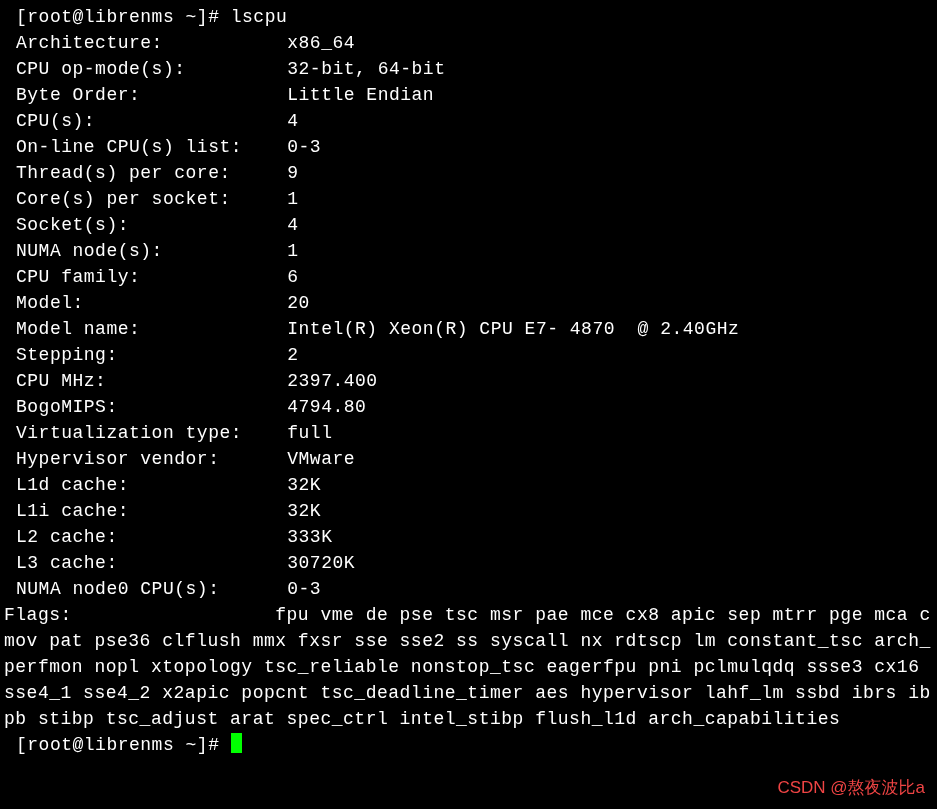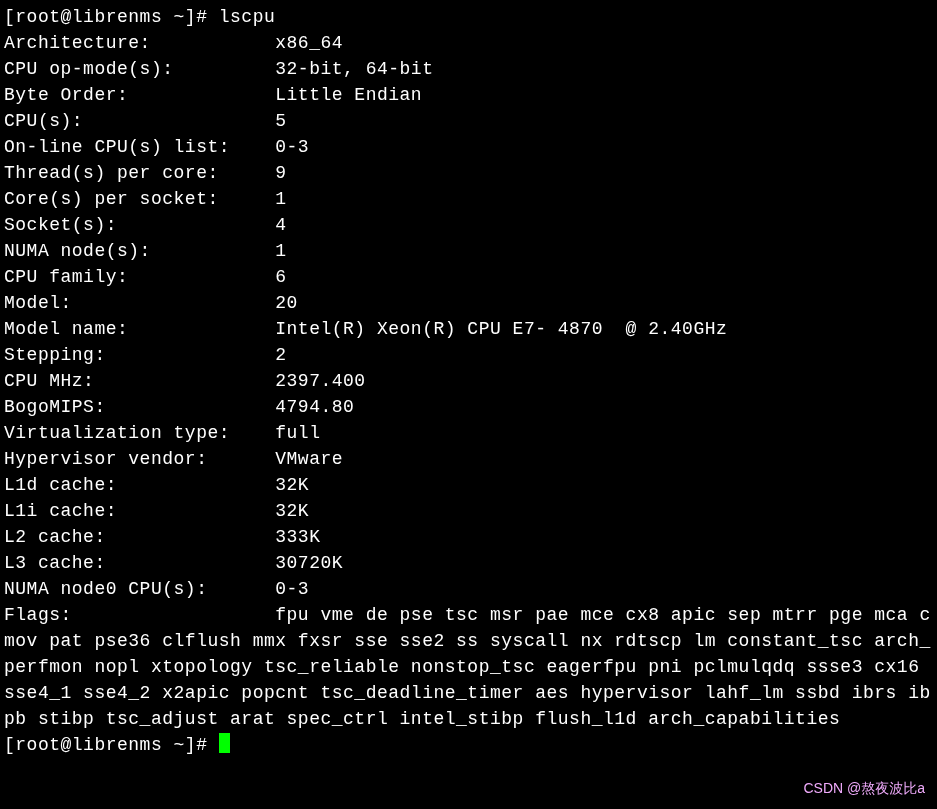--- a/index.html
+++ b/index.html
@@ -15,54 +15,55 @@
       line-height: 26px;
       padding: 4px;
       width: 937px;
       height: 809px;
       overflow: hidden;
       position: relative;
       letter-spacing: 0.5px;
     }
     .line {
       white-space: pre;
+      margin-left: 12px;
     }
     .cursor {
       display: inline-block;
       width: 11px;
       height: 20px;
       background: #00ff00;
       vertical-align: text-bottom;
       margin-bottom: 2px;
     }
     .watermark {
       position: absolute;
       bottom: 8px;
       right: 12px;
-      color: #f0abfc;
-      font-size: 14px;
+      color: #ef4444;
+      font-size: 17px;
       font-family: Arial, sans-serif;
       letter-spacing: normal;
     }
     pre {
       font-family: Liberation Mono, monospace;
       white-space: pre-wrap;
       word-break: break-all;
     }
   </style>
 </head>
 <body>
 
 <div>
   <div class="line"><span>[root@librenms ~]# </span><span>lscpu</span></div>
   <div id="output">
       <div class="line">Architecture:           x86_64</div>
       <div class="line">CPU op-mode(s):         32-bit, 64-bit</div>
       <div class="line">Byte Order:             Little Endian</div>
-      <div class="line">CPU(s):                 5</div>
+      <div class="line">CPU(s):                 4</div>
       <div class="line">On-line CPU(s) list:    0-3</div>
       <div class="line">Thread(s) per core:     9</div>
       <div class="line">Core(s) per socket:     1</div>
       <div class="line">Socket(s):              4</div>
       <div class="line">NUMA node(s):           1</div>
       <div class="line">CPU family:             6</div>
       <div class="line">Model:                  20</div>
       <div class="line">Model name:             Intel(R) Xeon(R) CPU E7- 4870  @ 2.40GHz</div>
       <div class="line">Stepping:               2</div>
       <div class="line">CPU MHz:                2397.400</div>

